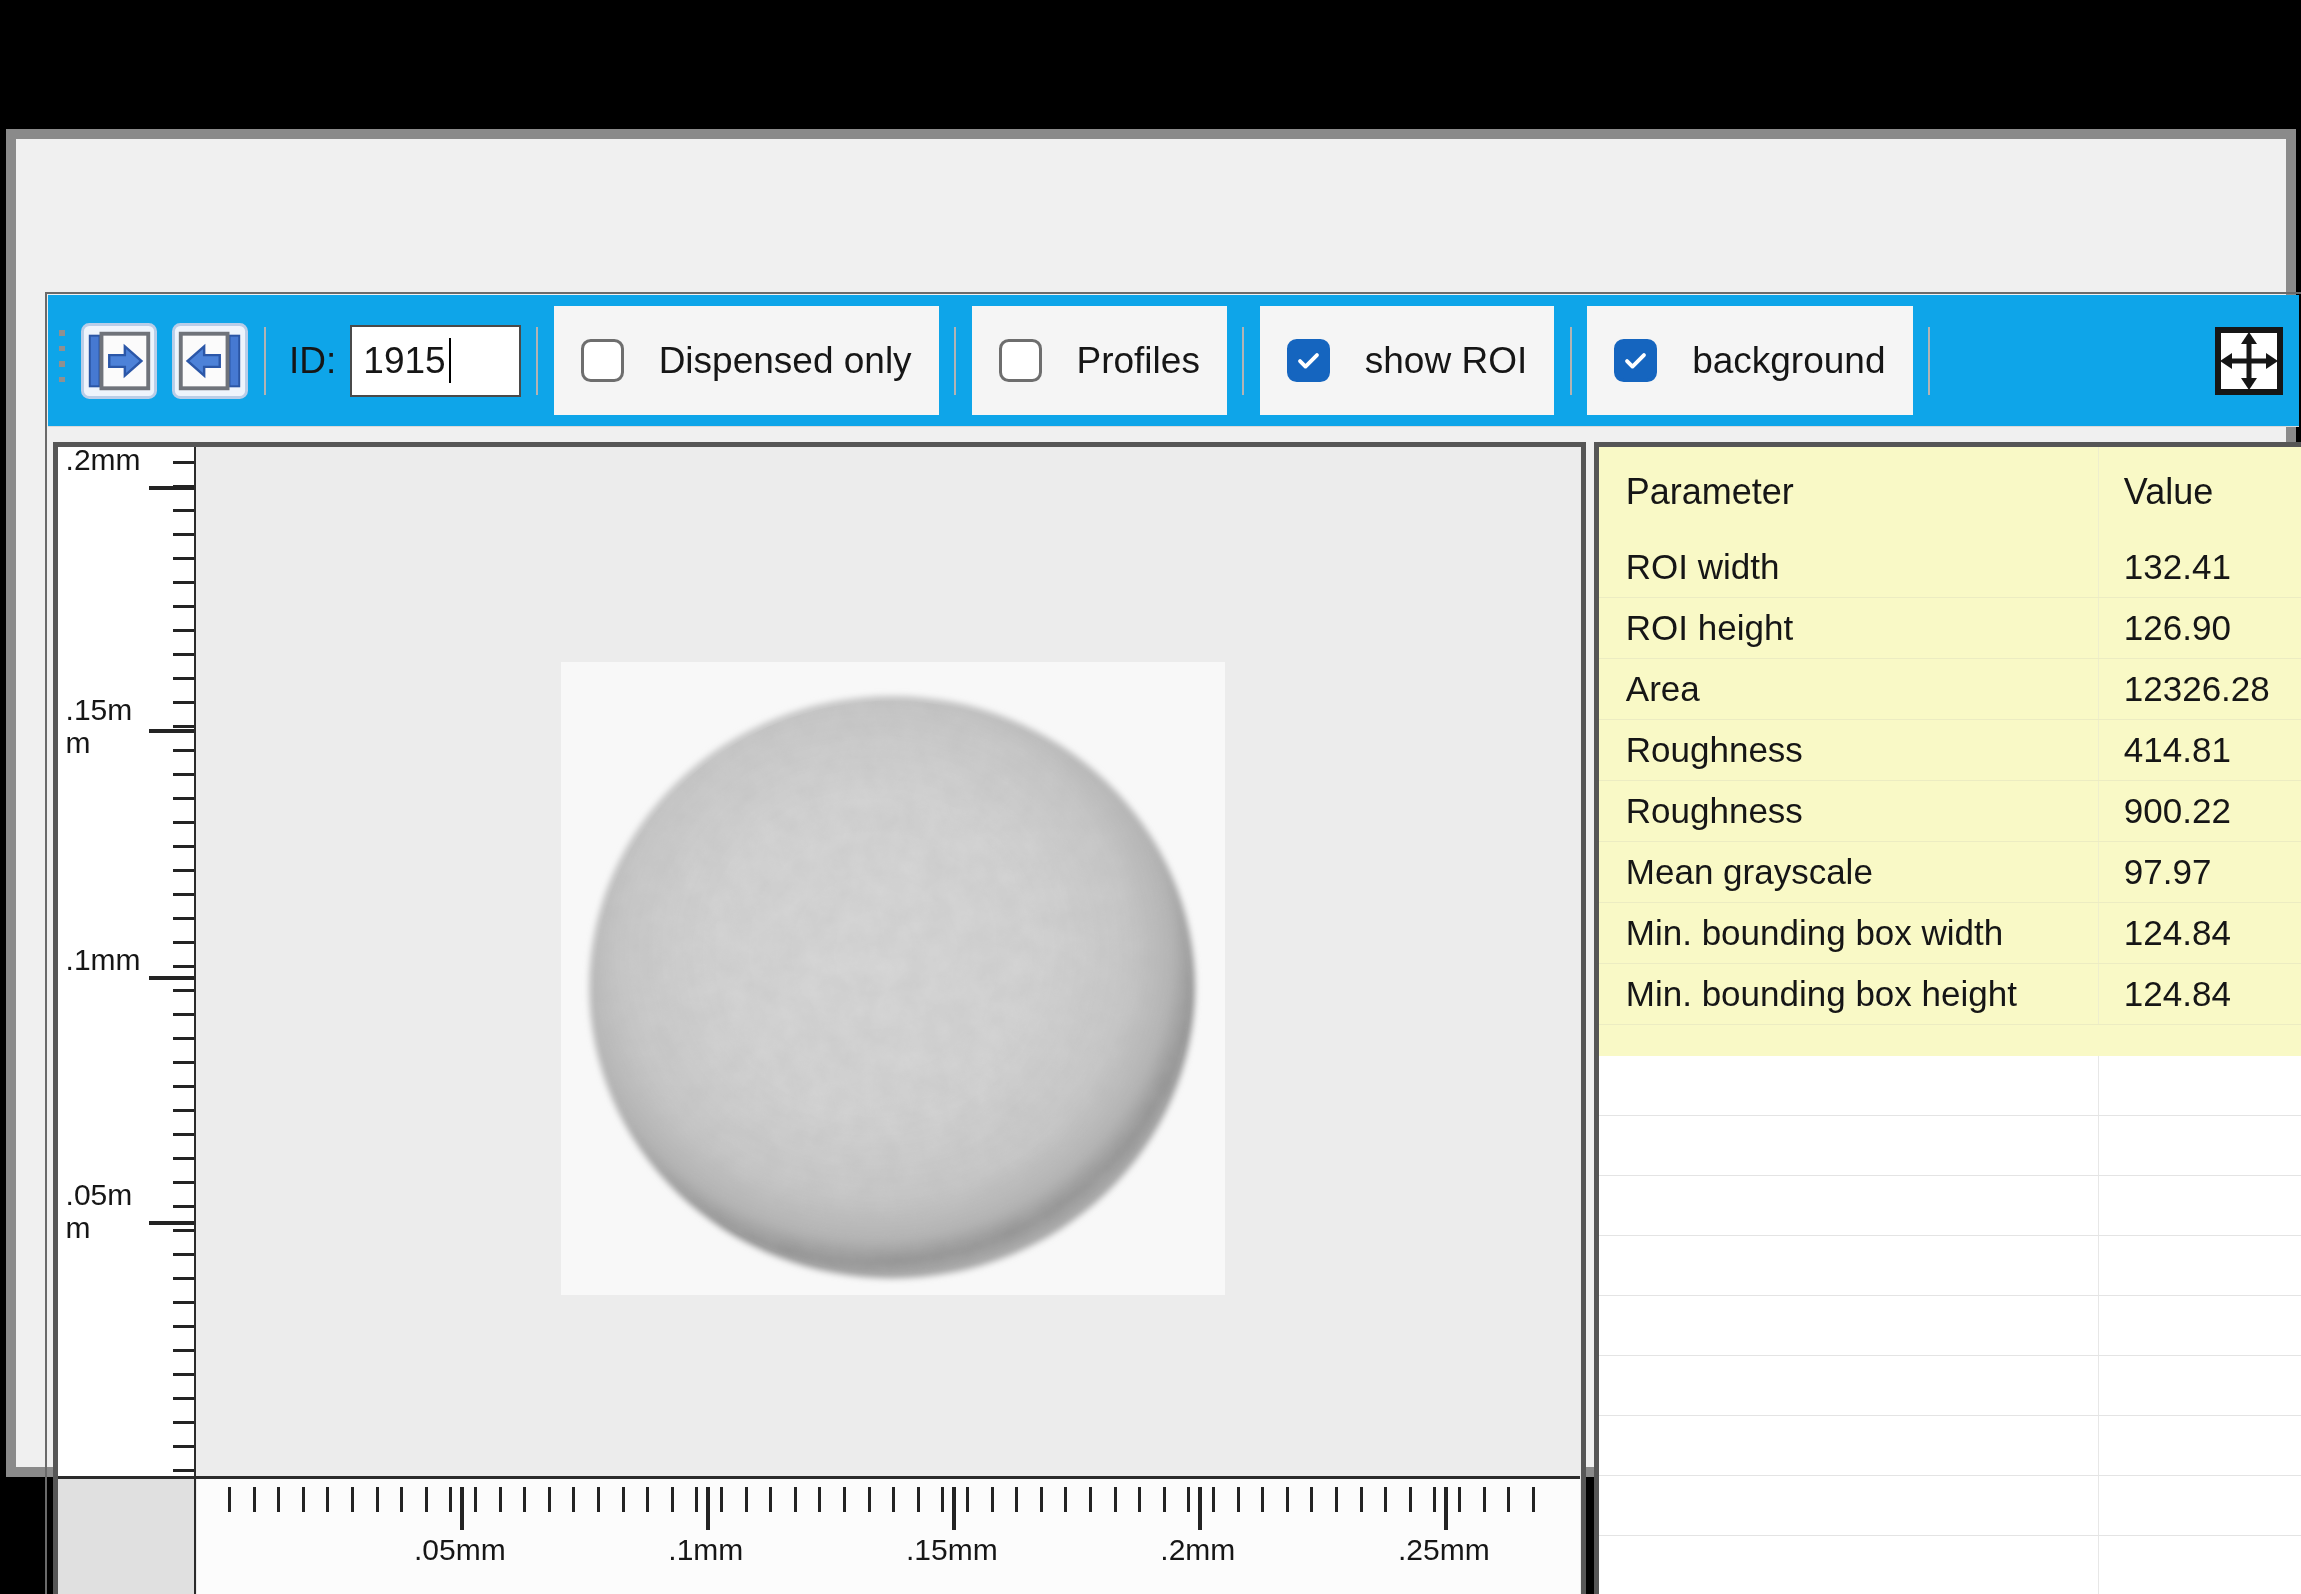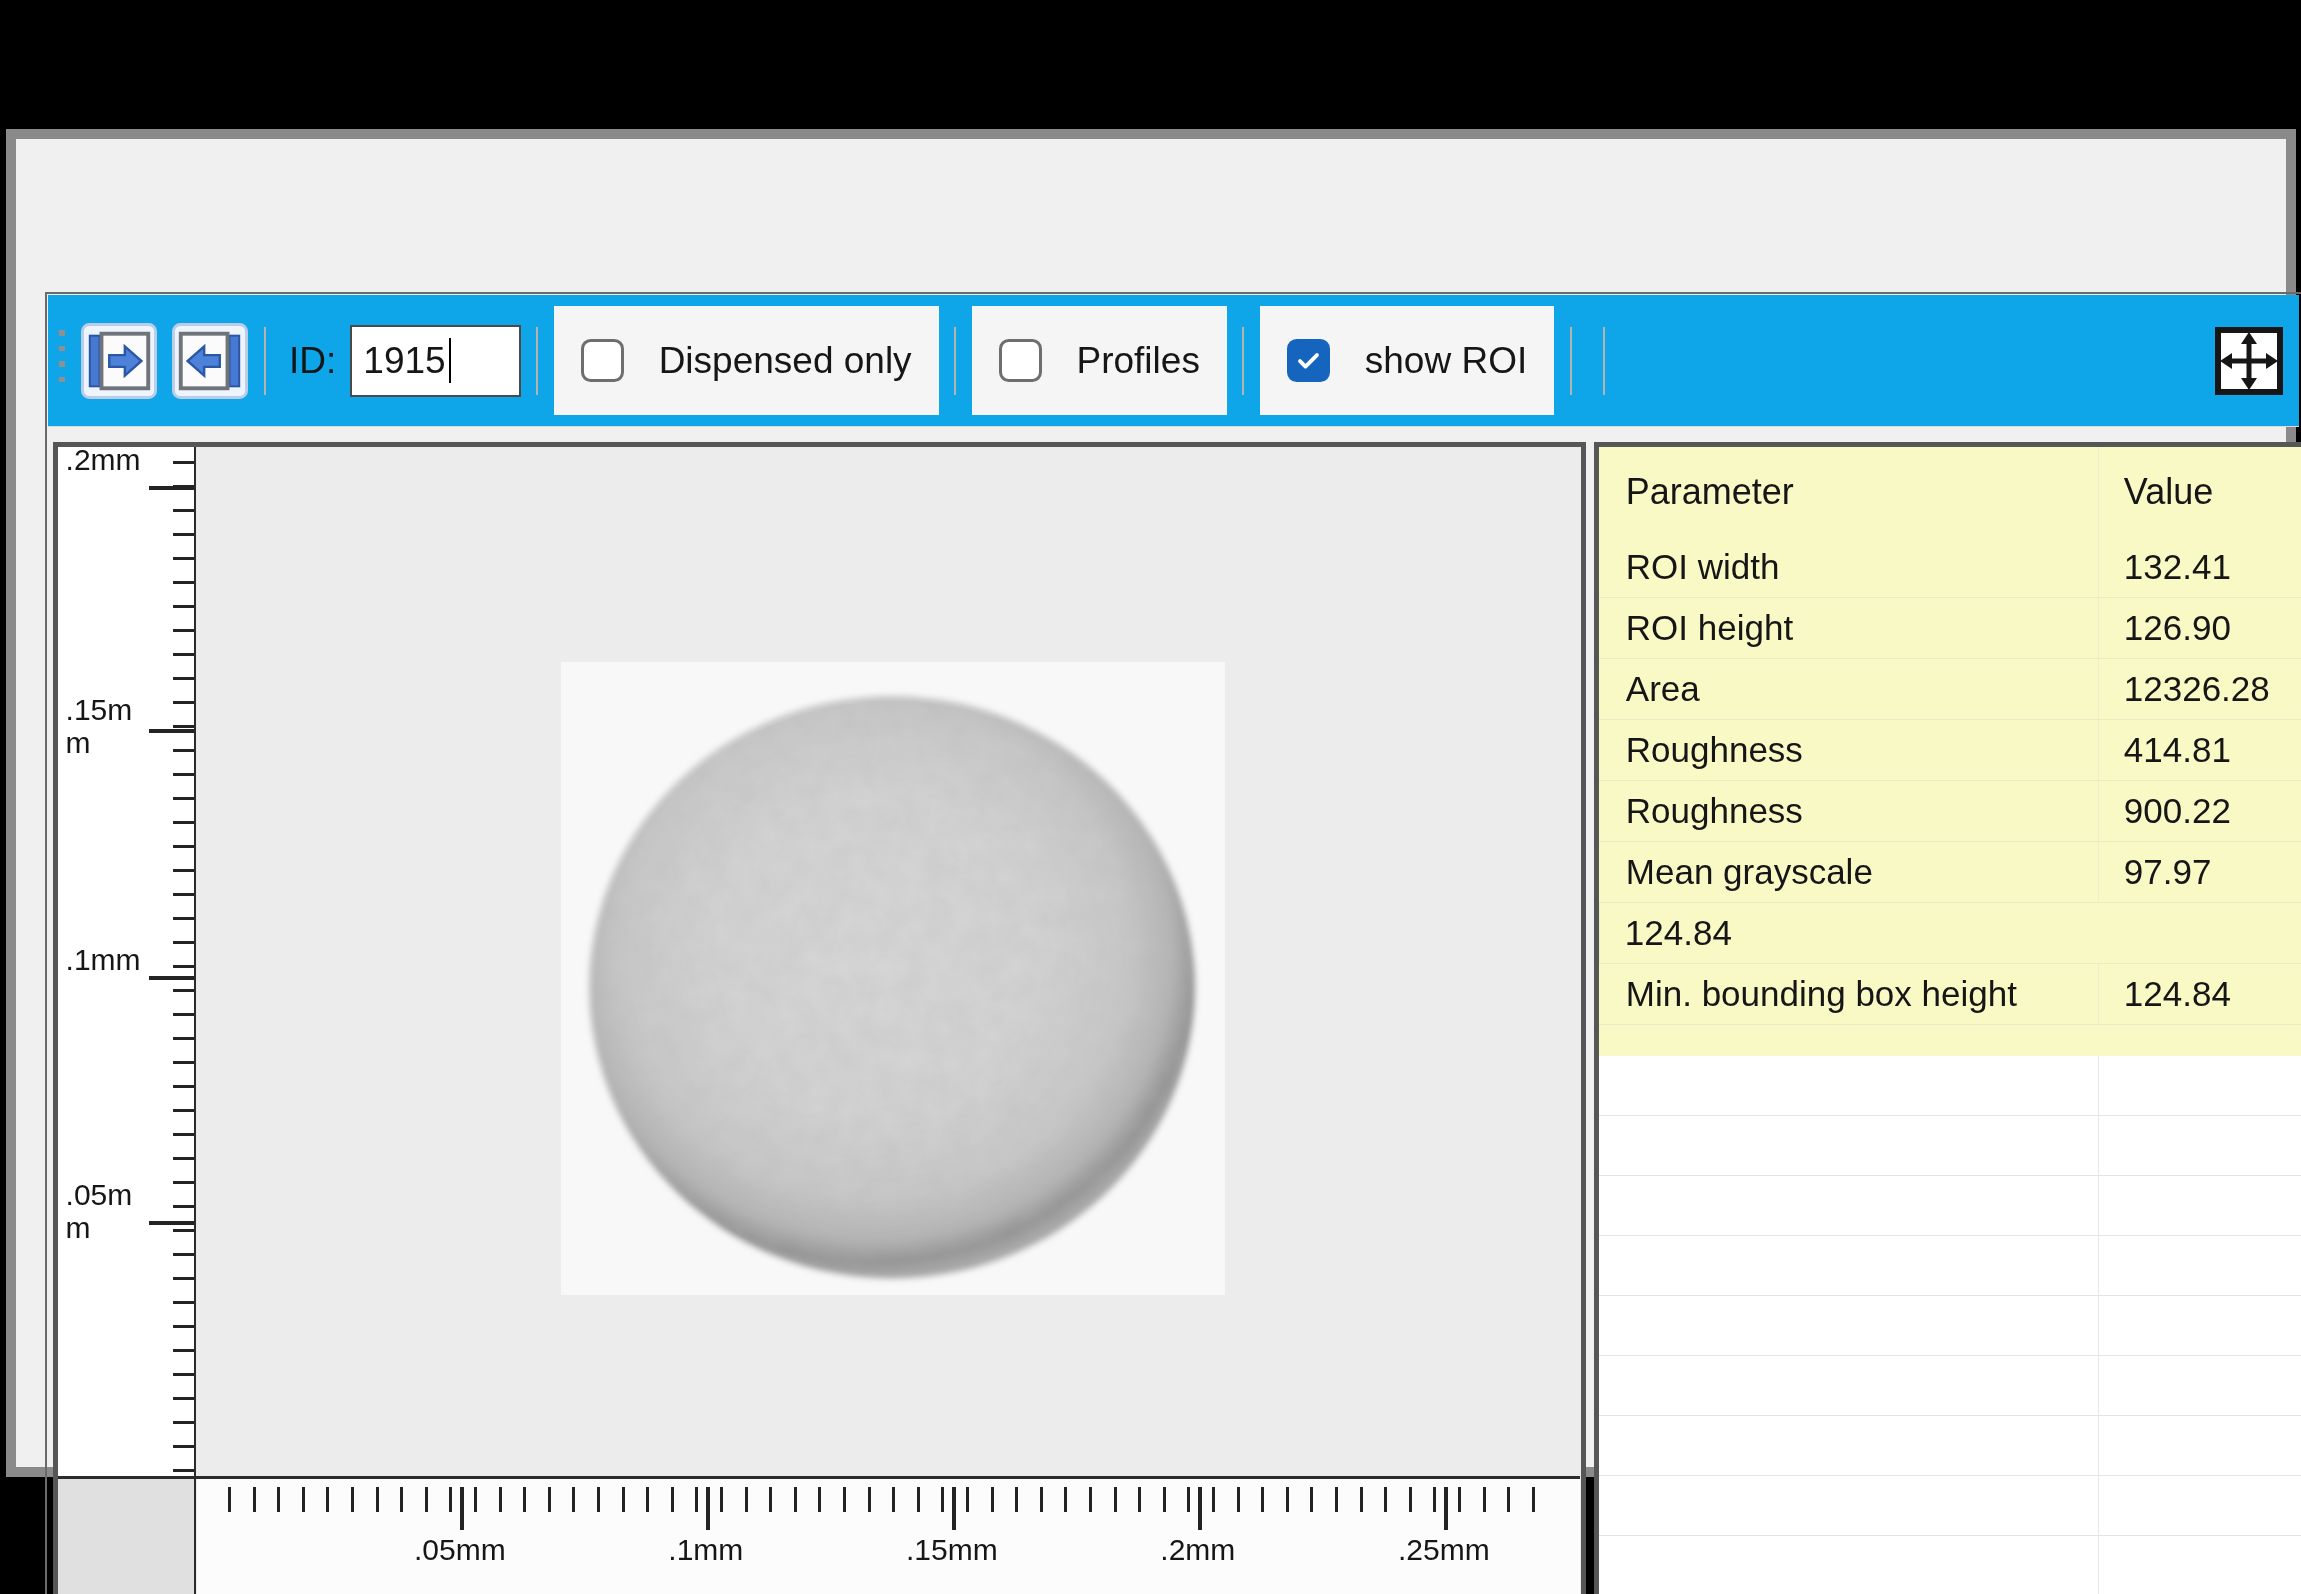--- a/index.html
+++ b/index.html
@@ -124,20 +124,28 @@
         <span class="cb checked">
           <svg viewBox="0 0 24 24">
             <path d="M5 12.5l4.5 4.5L19 7.5" stroke="#fff" stroke-width="3.2" fill="none" stroke-linecap="round" stroke-linejoin="round"></path>
           </svg>
         </span>
         <span class="cblabel">show ROI</span>
       </div>
 
       <div class="tsep"></div>
 
+      <div class="group">
+        <span class="cb checked">
+          <svg viewBox="0 0 24 24">
+            <path d="M5 12.5l4.5 4.5L19 7.5" stroke="#fff" stroke-width="3.2" fill="none" stroke-linecap="round" stroke-linejoin="round"></path>
+          </svg>
+        </span>
+        <span class="cblabel">background</span>
+      </div>
 
       <div class="tsep"></div>
 
       <div class="spacer"></div>
 
       <button class="movebtn">
         <svg viewBox="0 0 72 72" width="72" height="72" fill="#161616">
           <rect x="5" y="5" width="62" height="62" fill="#fff" stroke="#161616" stroke-width="6"></rect>
           <path d="M36 16 V56 M16 36 H56" stroke="#161616" stroke-width="5" fill="none"></path>
           <polygon points="36,7 28,19 44,19"></polygon>
@@ -230,20 +238,21 @@
       </div>
       <div class="trow tdata">
         <div class="c1">Roughness</div>
         <div class="c2">900.22</div>
       </div>
       <div class="trow tdata">
         <div class="c1">Mean grayscale</div>
         <div class="c2">97.97</div>
       </div>
       <div class="trow tdata">
+        <div class="c1">Min. bounding box width</div>
         <div class="c2">124.84</div>
       </div>
       <div class="trow tdata">
         <div class="c1">Min. bounding box height</div>
         <div class="c2">124.84</div>
       </div>
 
       <div class="trow tyspacer"></div>
 
       <div class="trow tempty">

